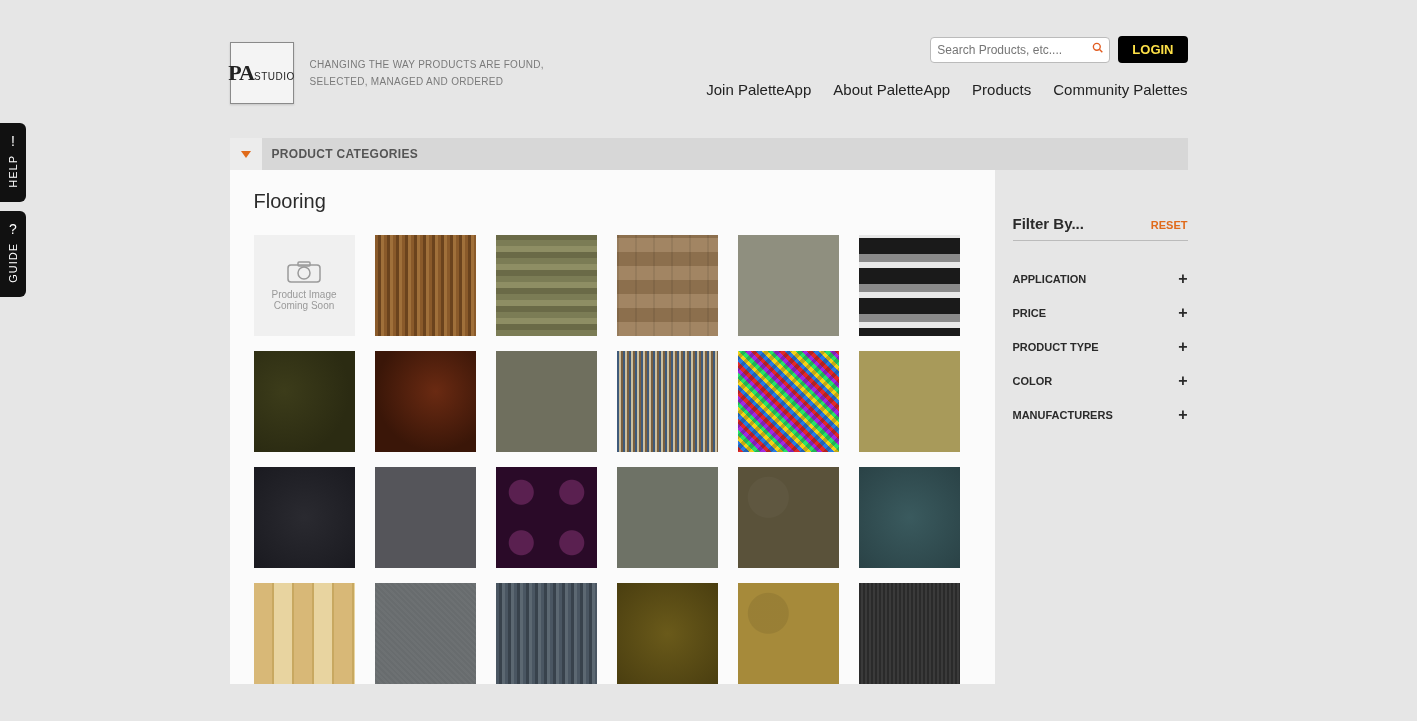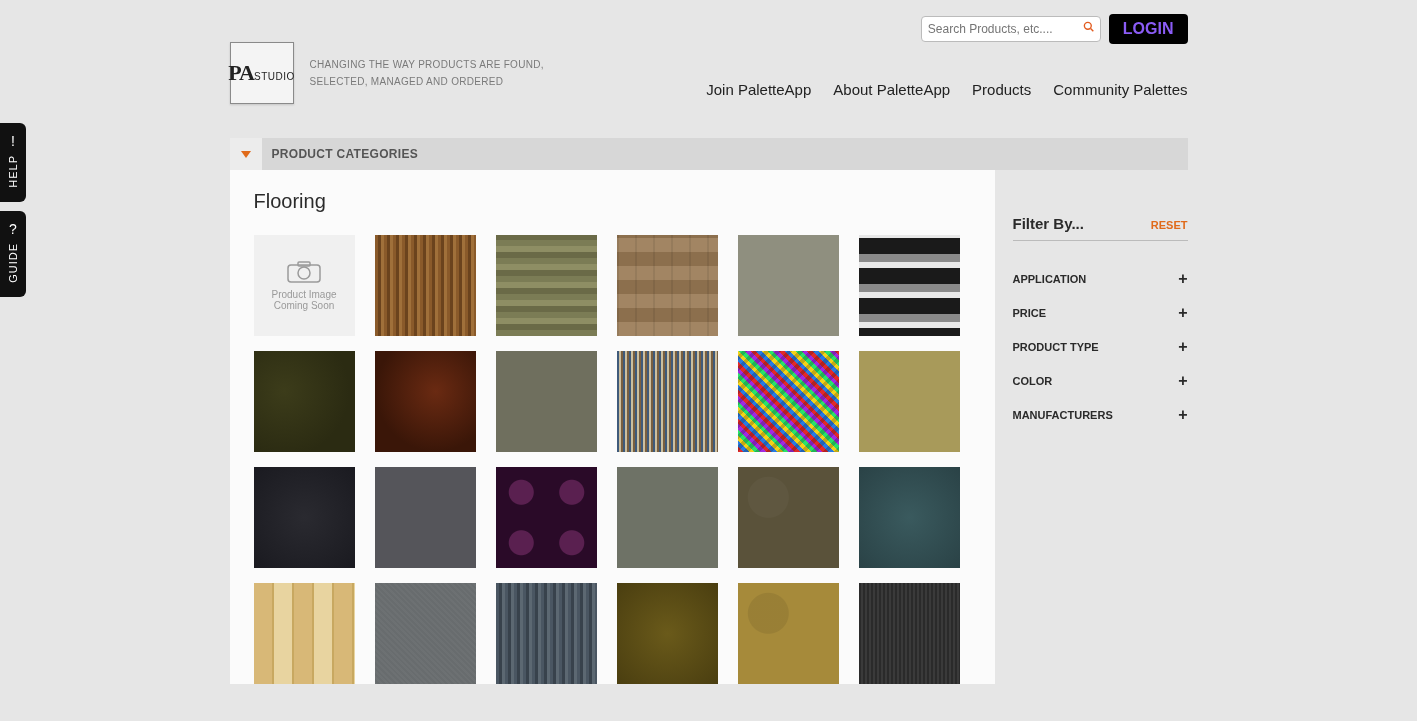--- a/index.html
+++ b/index.html
@@ -40,21 +40,21 @@
   .page {
     width: 958px;
     margin: 0 auto;
     position: relative;
   }
 
   
   .topbar {
     position: absolute;
     right: 0;
-    top: 14px;
+    top: 36px;
     display: flex;
     align-items: center;
     gap: 8px;
   }
   .search-wrap {
     width: 180px;
     height: 26px;
     border: 1px solid #bbb;
     border-radius: 4px;
     background: #fff;
@@ -69,25 +69,25 @@
     font-size: 12px;
     color: #555;
     background: transparent;
   }
   .search-wrap .sicon {
     width: 16px; height: 16px; color: #e25b1f;
   }
   .search-wrap .sicon svg { display:block; }
   .login-btn {
     background: #000;
-    color: #8b5cf6;
+    color: #fde047;
     border: none;
     border-radius: 4px;
     padding: 6px 14px;
-    font-size: 16px;
+    font-size: 13px;
     font-weight: bold;
     cursor: pointer;
   }
 
   
   .header-row {
     display: flex;
     align-items: center;
     padding-top: 42px;
     gap: 16px;

